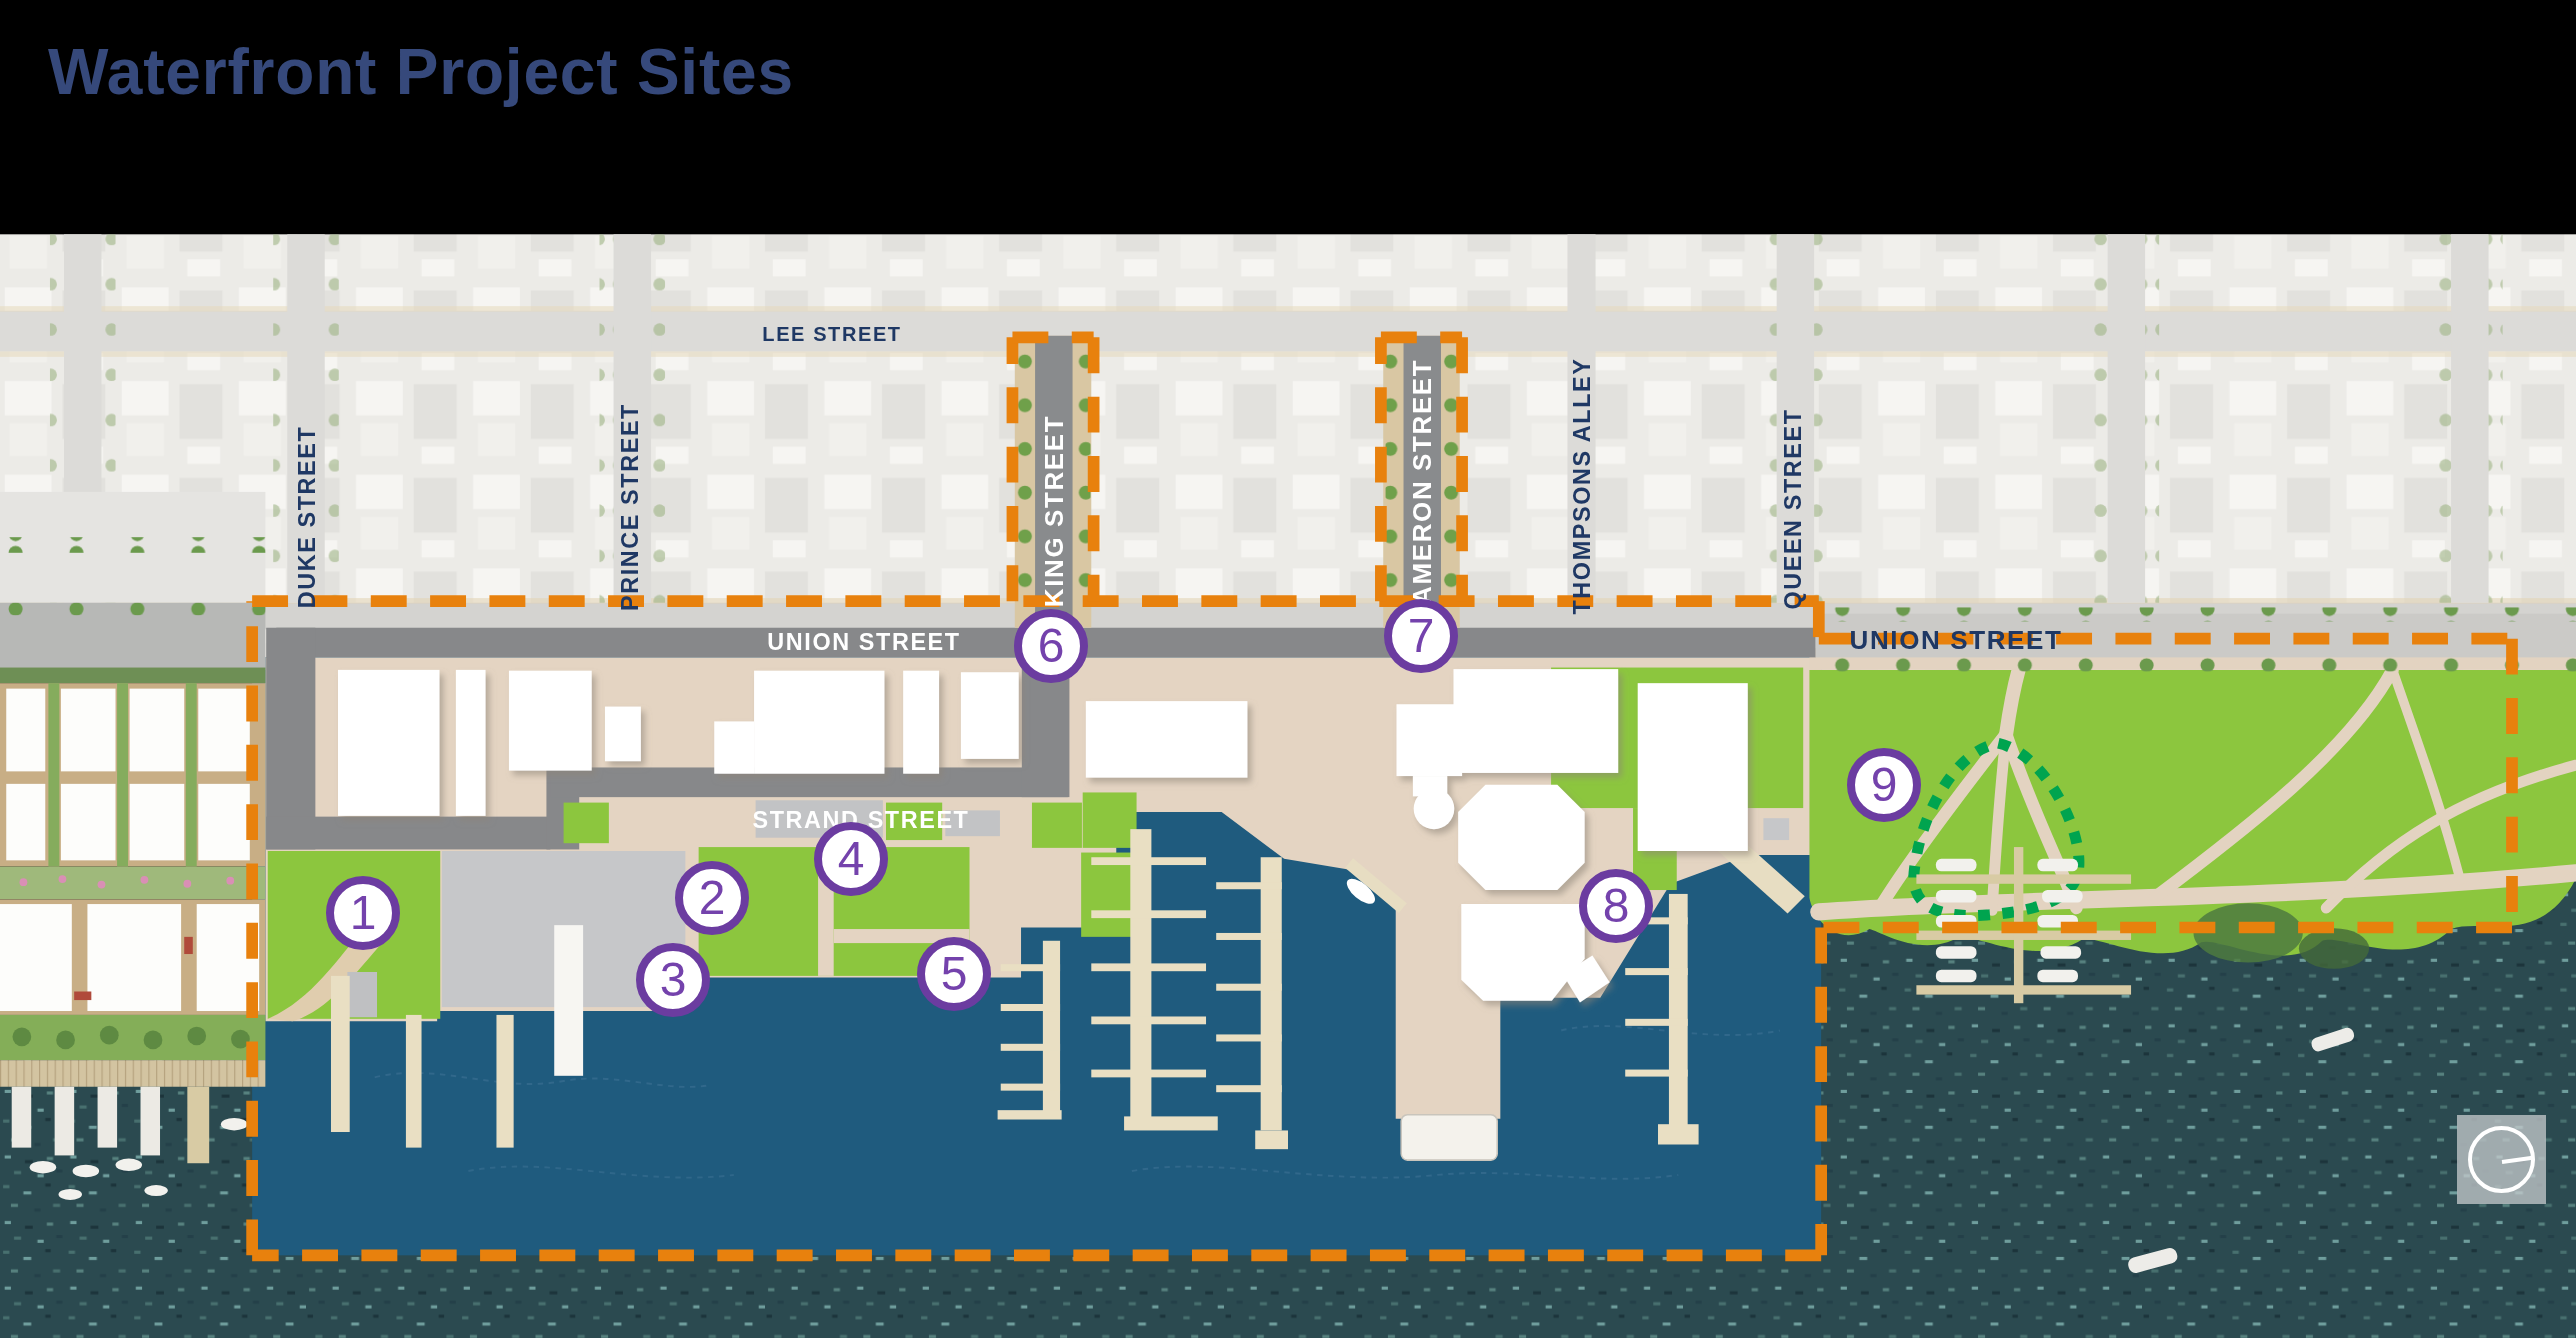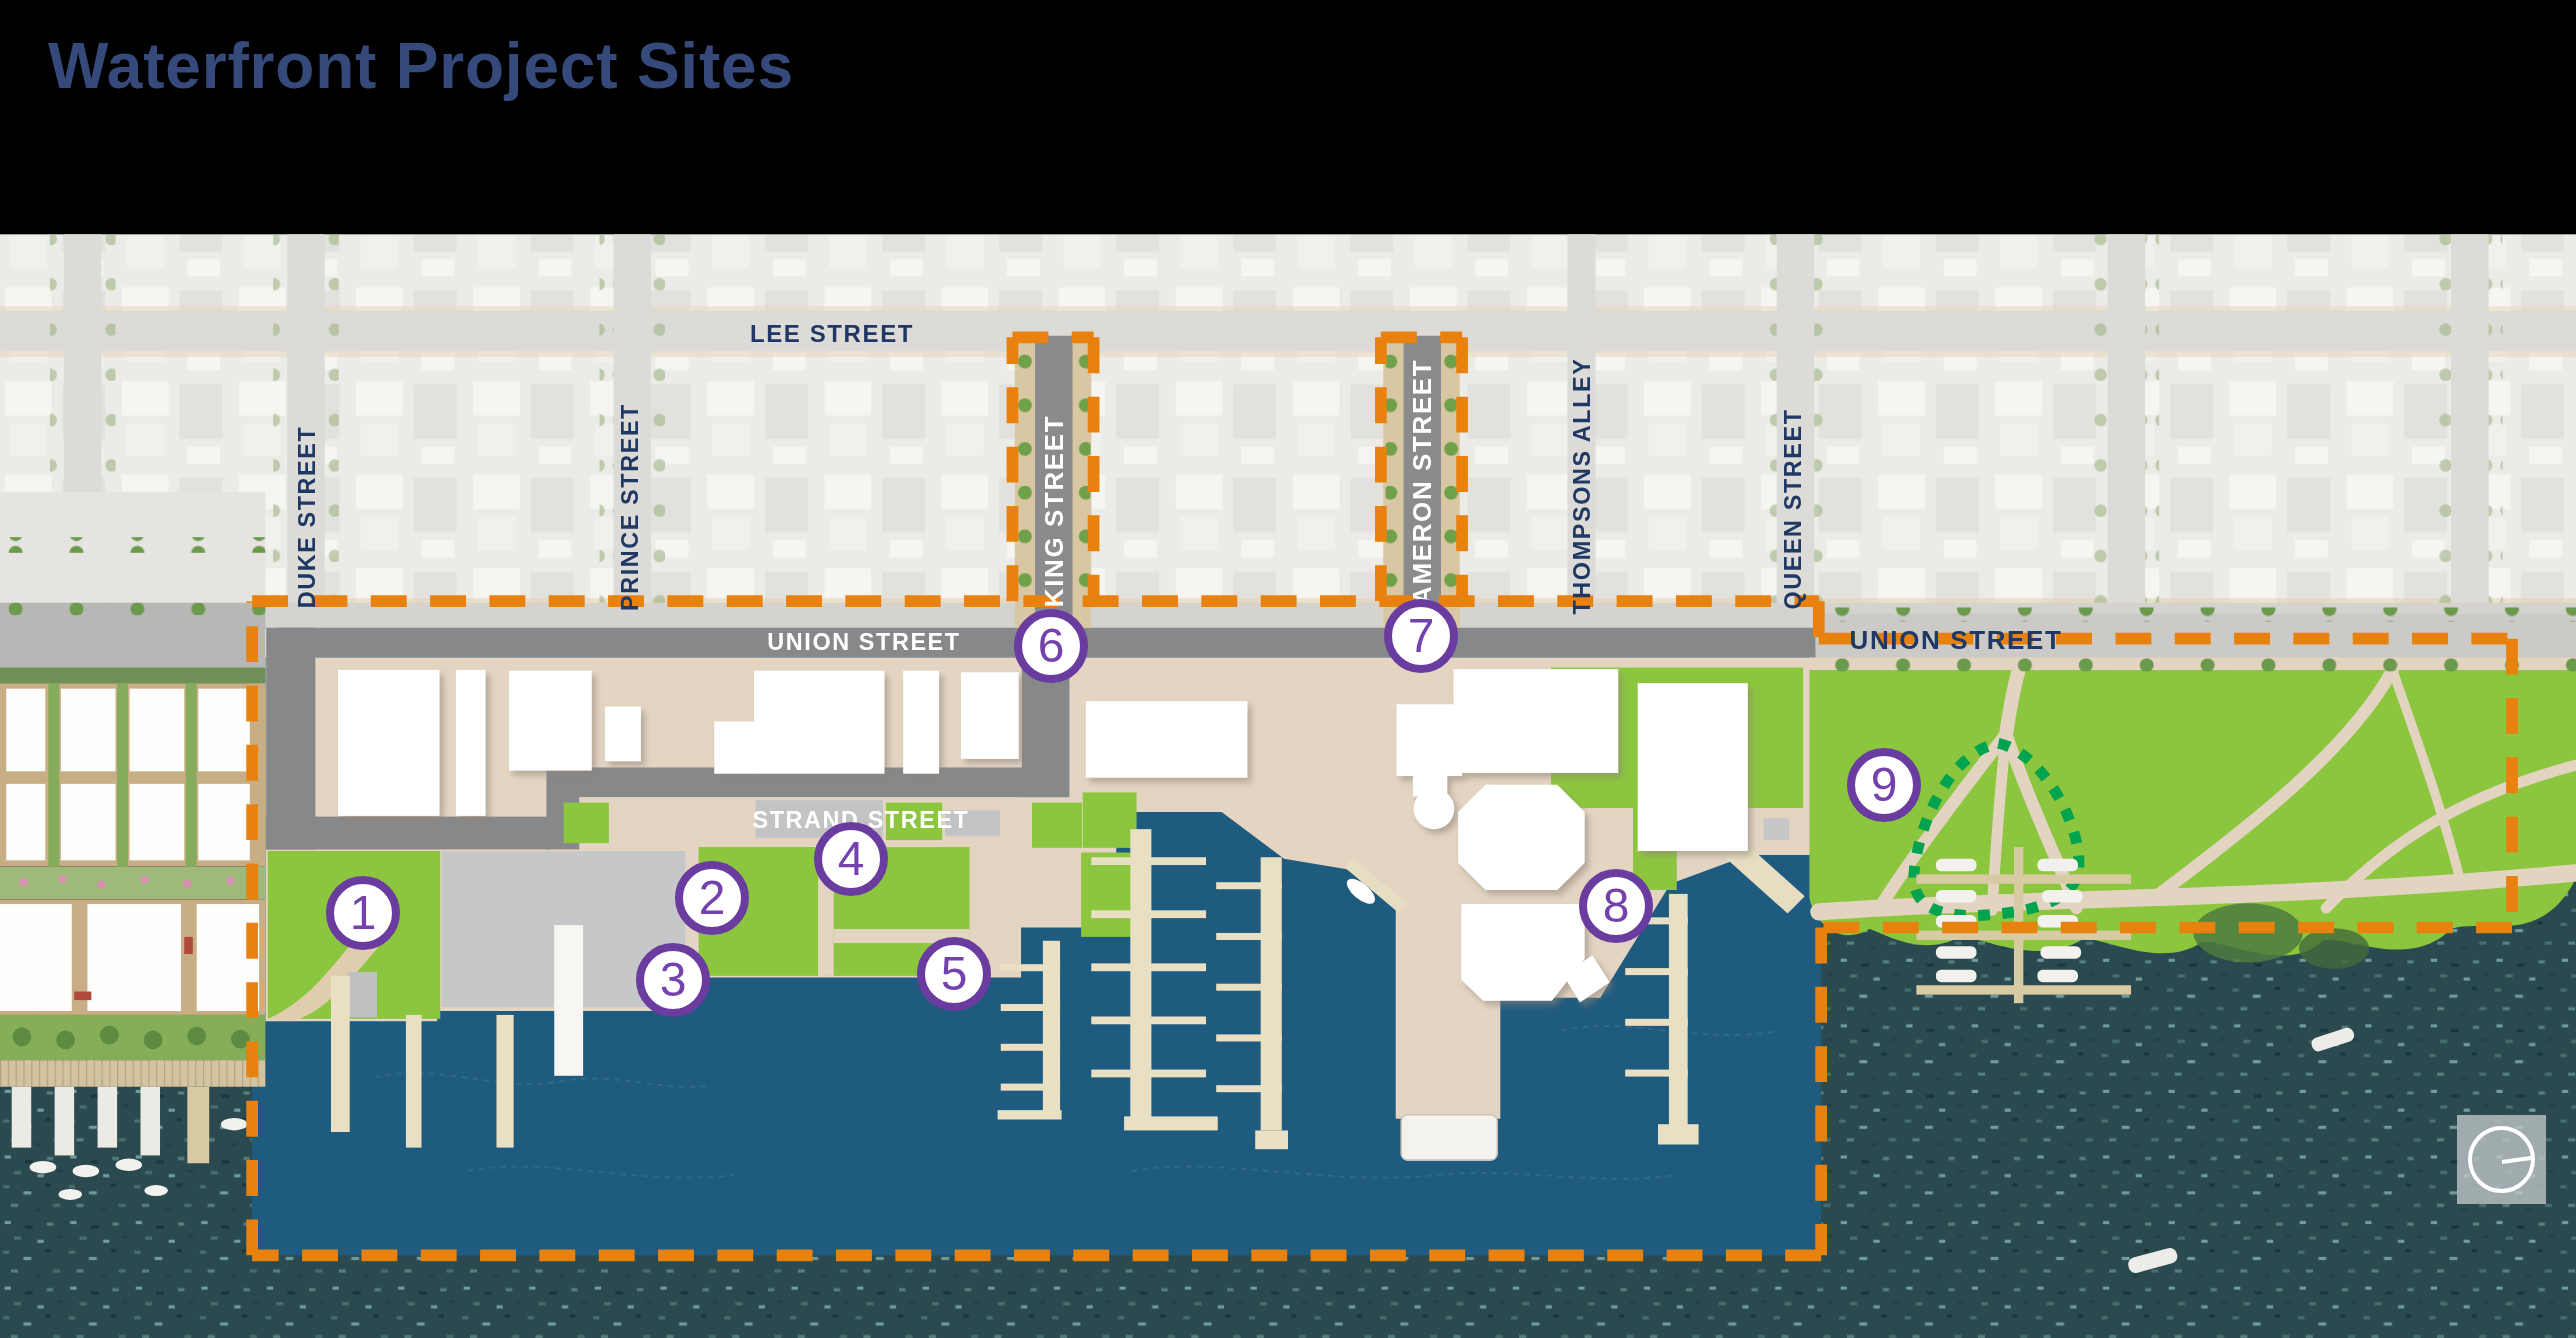--- a/index.html
+++ b/index.html
@@ -1,26 +1,26 @@
 <!DOCTYPE html>
 <html style="font-size:12.5px"><head>
 <meta charset="utf-8">
 <style>
   html,body{margin:0;padding:0;background:#000;}
   .stage{position:relative;width:2576px;height:1339px;background:#000;overflow:hidden;
          font-family:"Liberation Sans", sans-serif;}
-  .header{position:absolute;left:0;top:12px;width:2576px;height:234px;background:#000;}
+  .header{position:absolute;left:0;top:18px;width:2576px;height:234px;background:#000;}
   .page-title{position:absolute;left:48px;top:17px;font-size:64px;font-weight:bold;
               color:#36497B;letter-spacing:0.8px;white-space:nowrap;}
   .map-svg{position:absolute;left:0;top:0;}
   .street-label{position:absolute;font-weight:bold;color:#1F3864;white-space:nowrap;
                 letter-spacing:1.6px;font-size:23.4px;transform:translate(-50%,-50%);}
   .street-label.vertical{transform:translate(-50%,-50%) rotate(-90deg);}
   .street-label.white{color:#FFFFFF;}
-  .street-label.small{font-size:24px;text-align:right;}
+  .street-label.small{font-size:20px;text-align:right;}
   .street-label.big{font-size:26px;}
   .marker{position:absolute;width:58px;height:58px;border-radius:50%;background:#fff;
           border:8.6px solid #6B3CA0;color:#7442AC;font-size:48px;font-weight:400;
           display:flex;align-items:center;justify-content:center;
           transform:translate(-50%,-50%);line-height:1;}
   .compass{position:absolute;left:2457px;top:1115px;width:89px;height:89px;
            background:rgba(193,198,201,0.78);display:flex;align-items:center;justify-content:center;}
   .compass .dial{position:relative;width:59px;height:59px;border:4.7px solid #fff;border-radius:50%;}
   .compass .dial::after{content:"";position:absolute;left:50%;top:50%;width:31px;height:3.9px;
            background:#fff;transform-origin:0 50%;transform:rotate(-8deg);}

